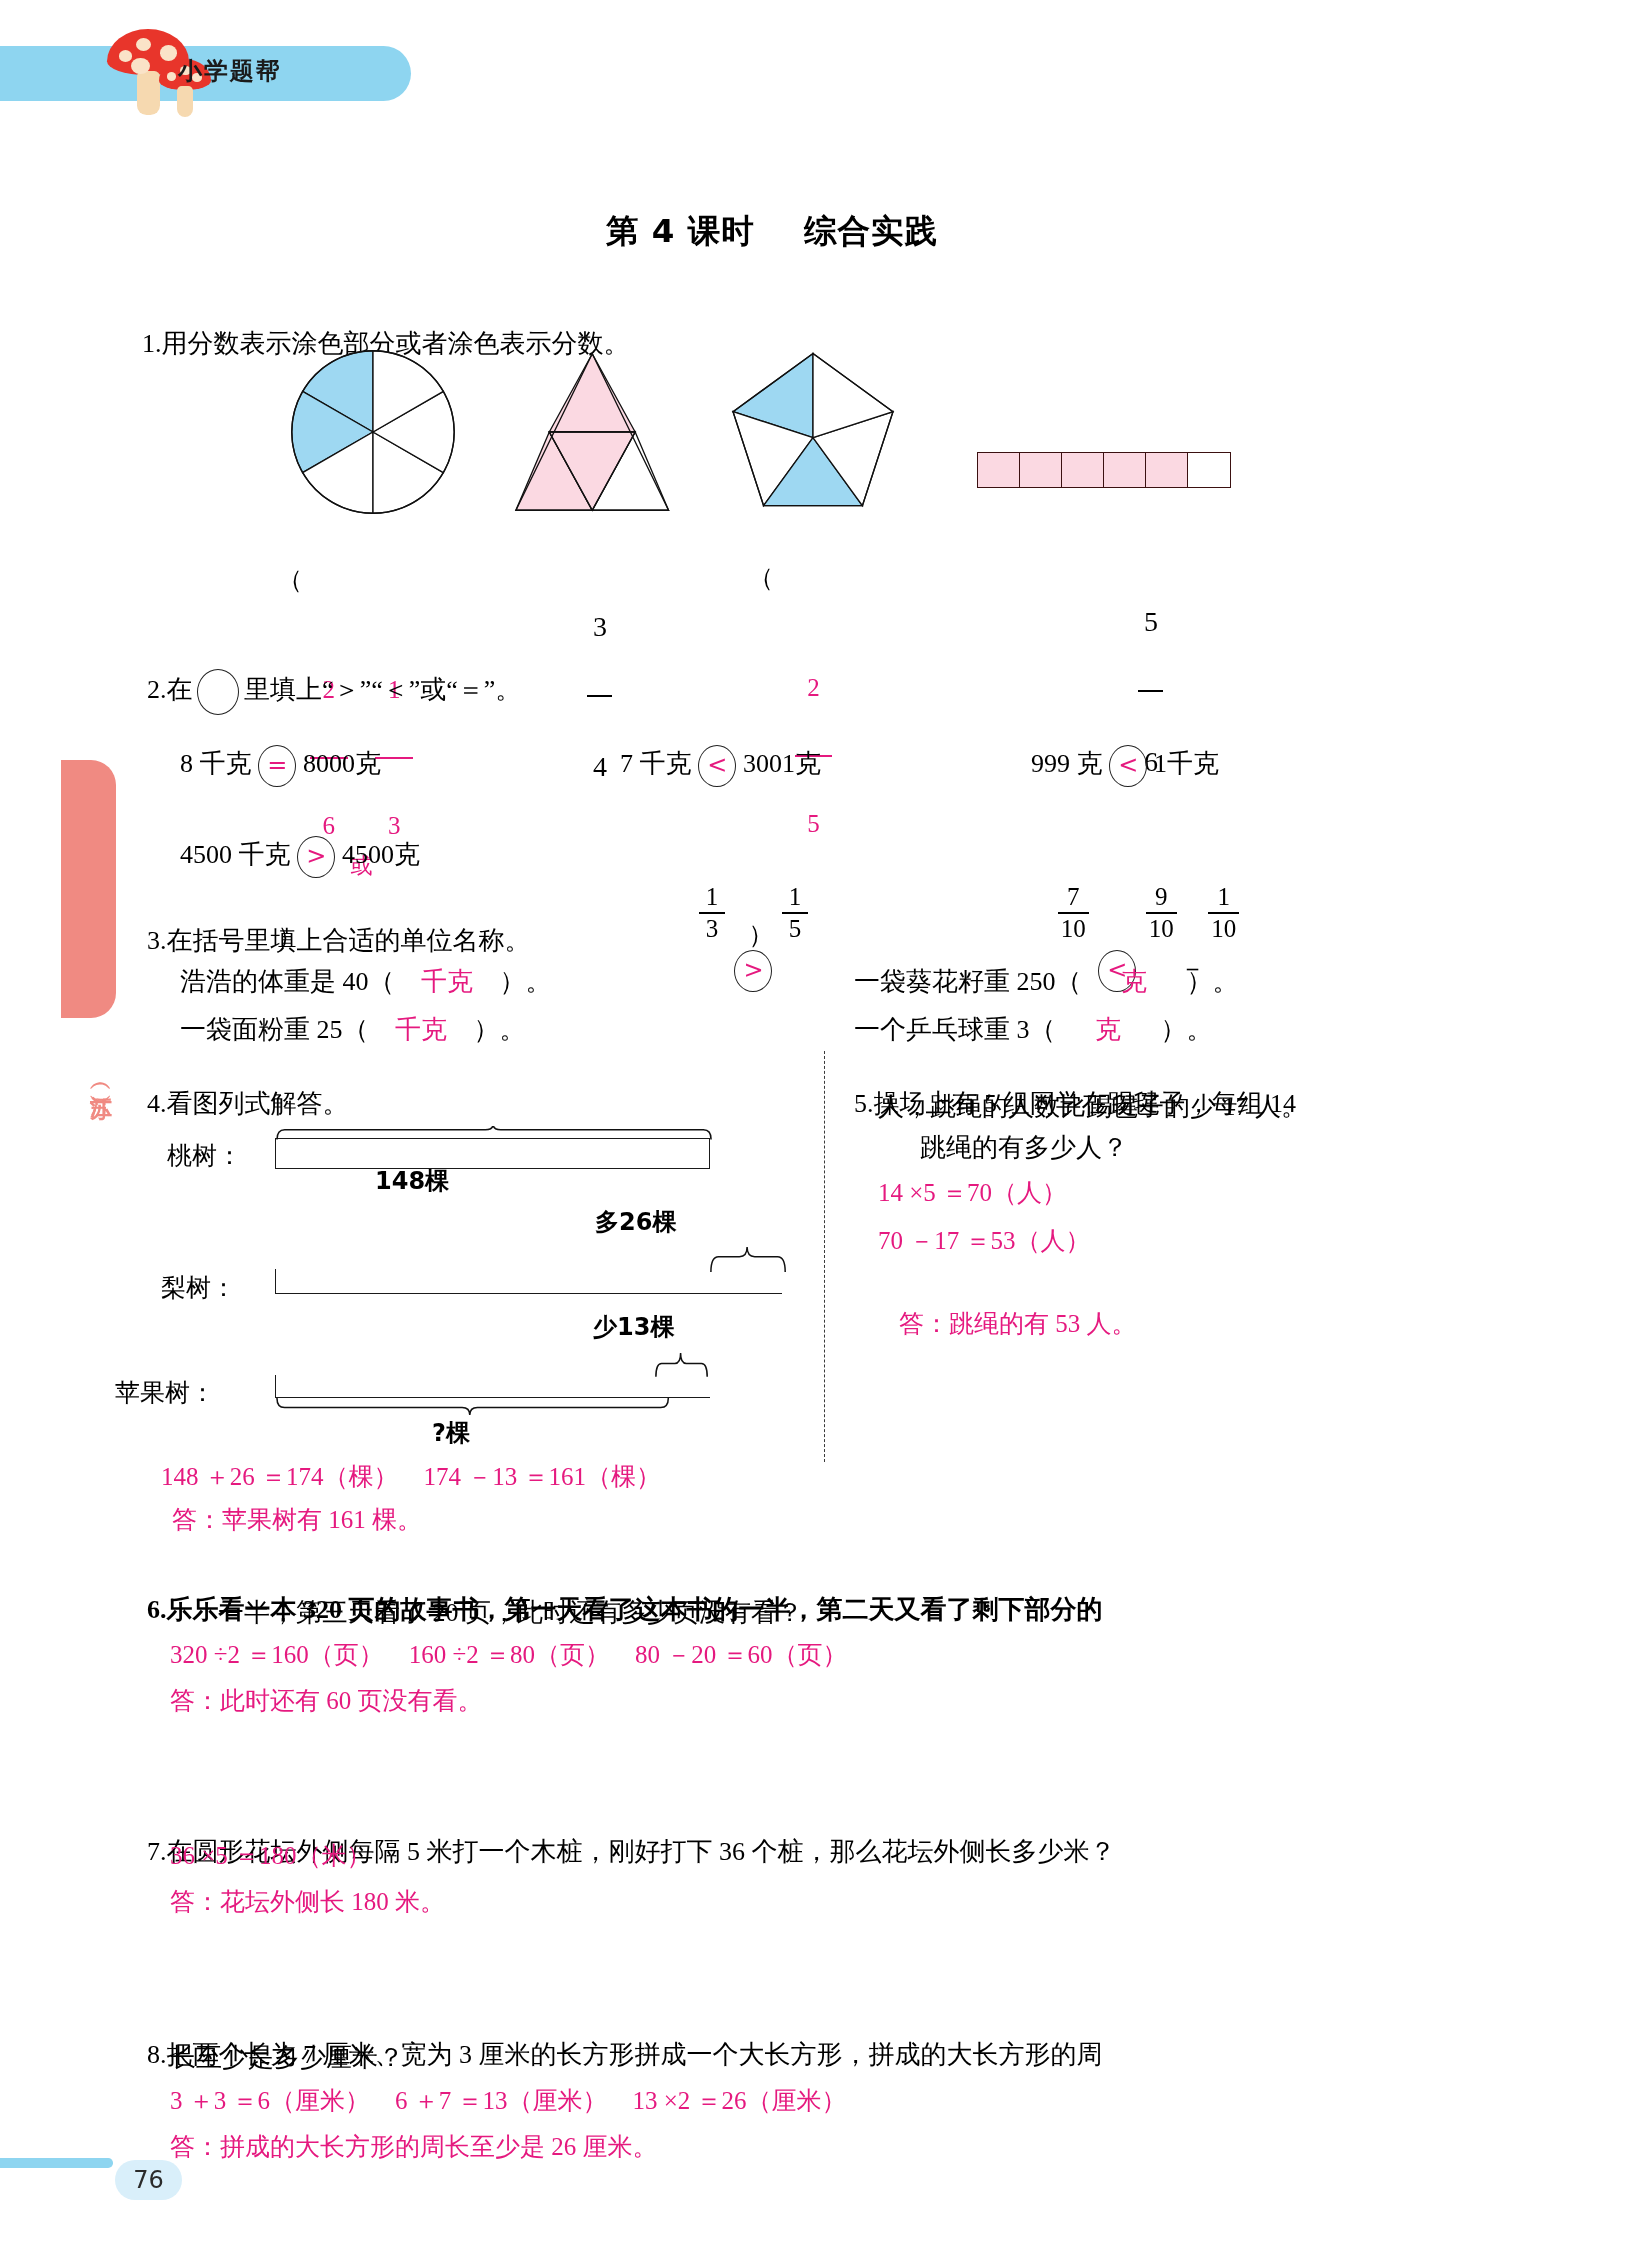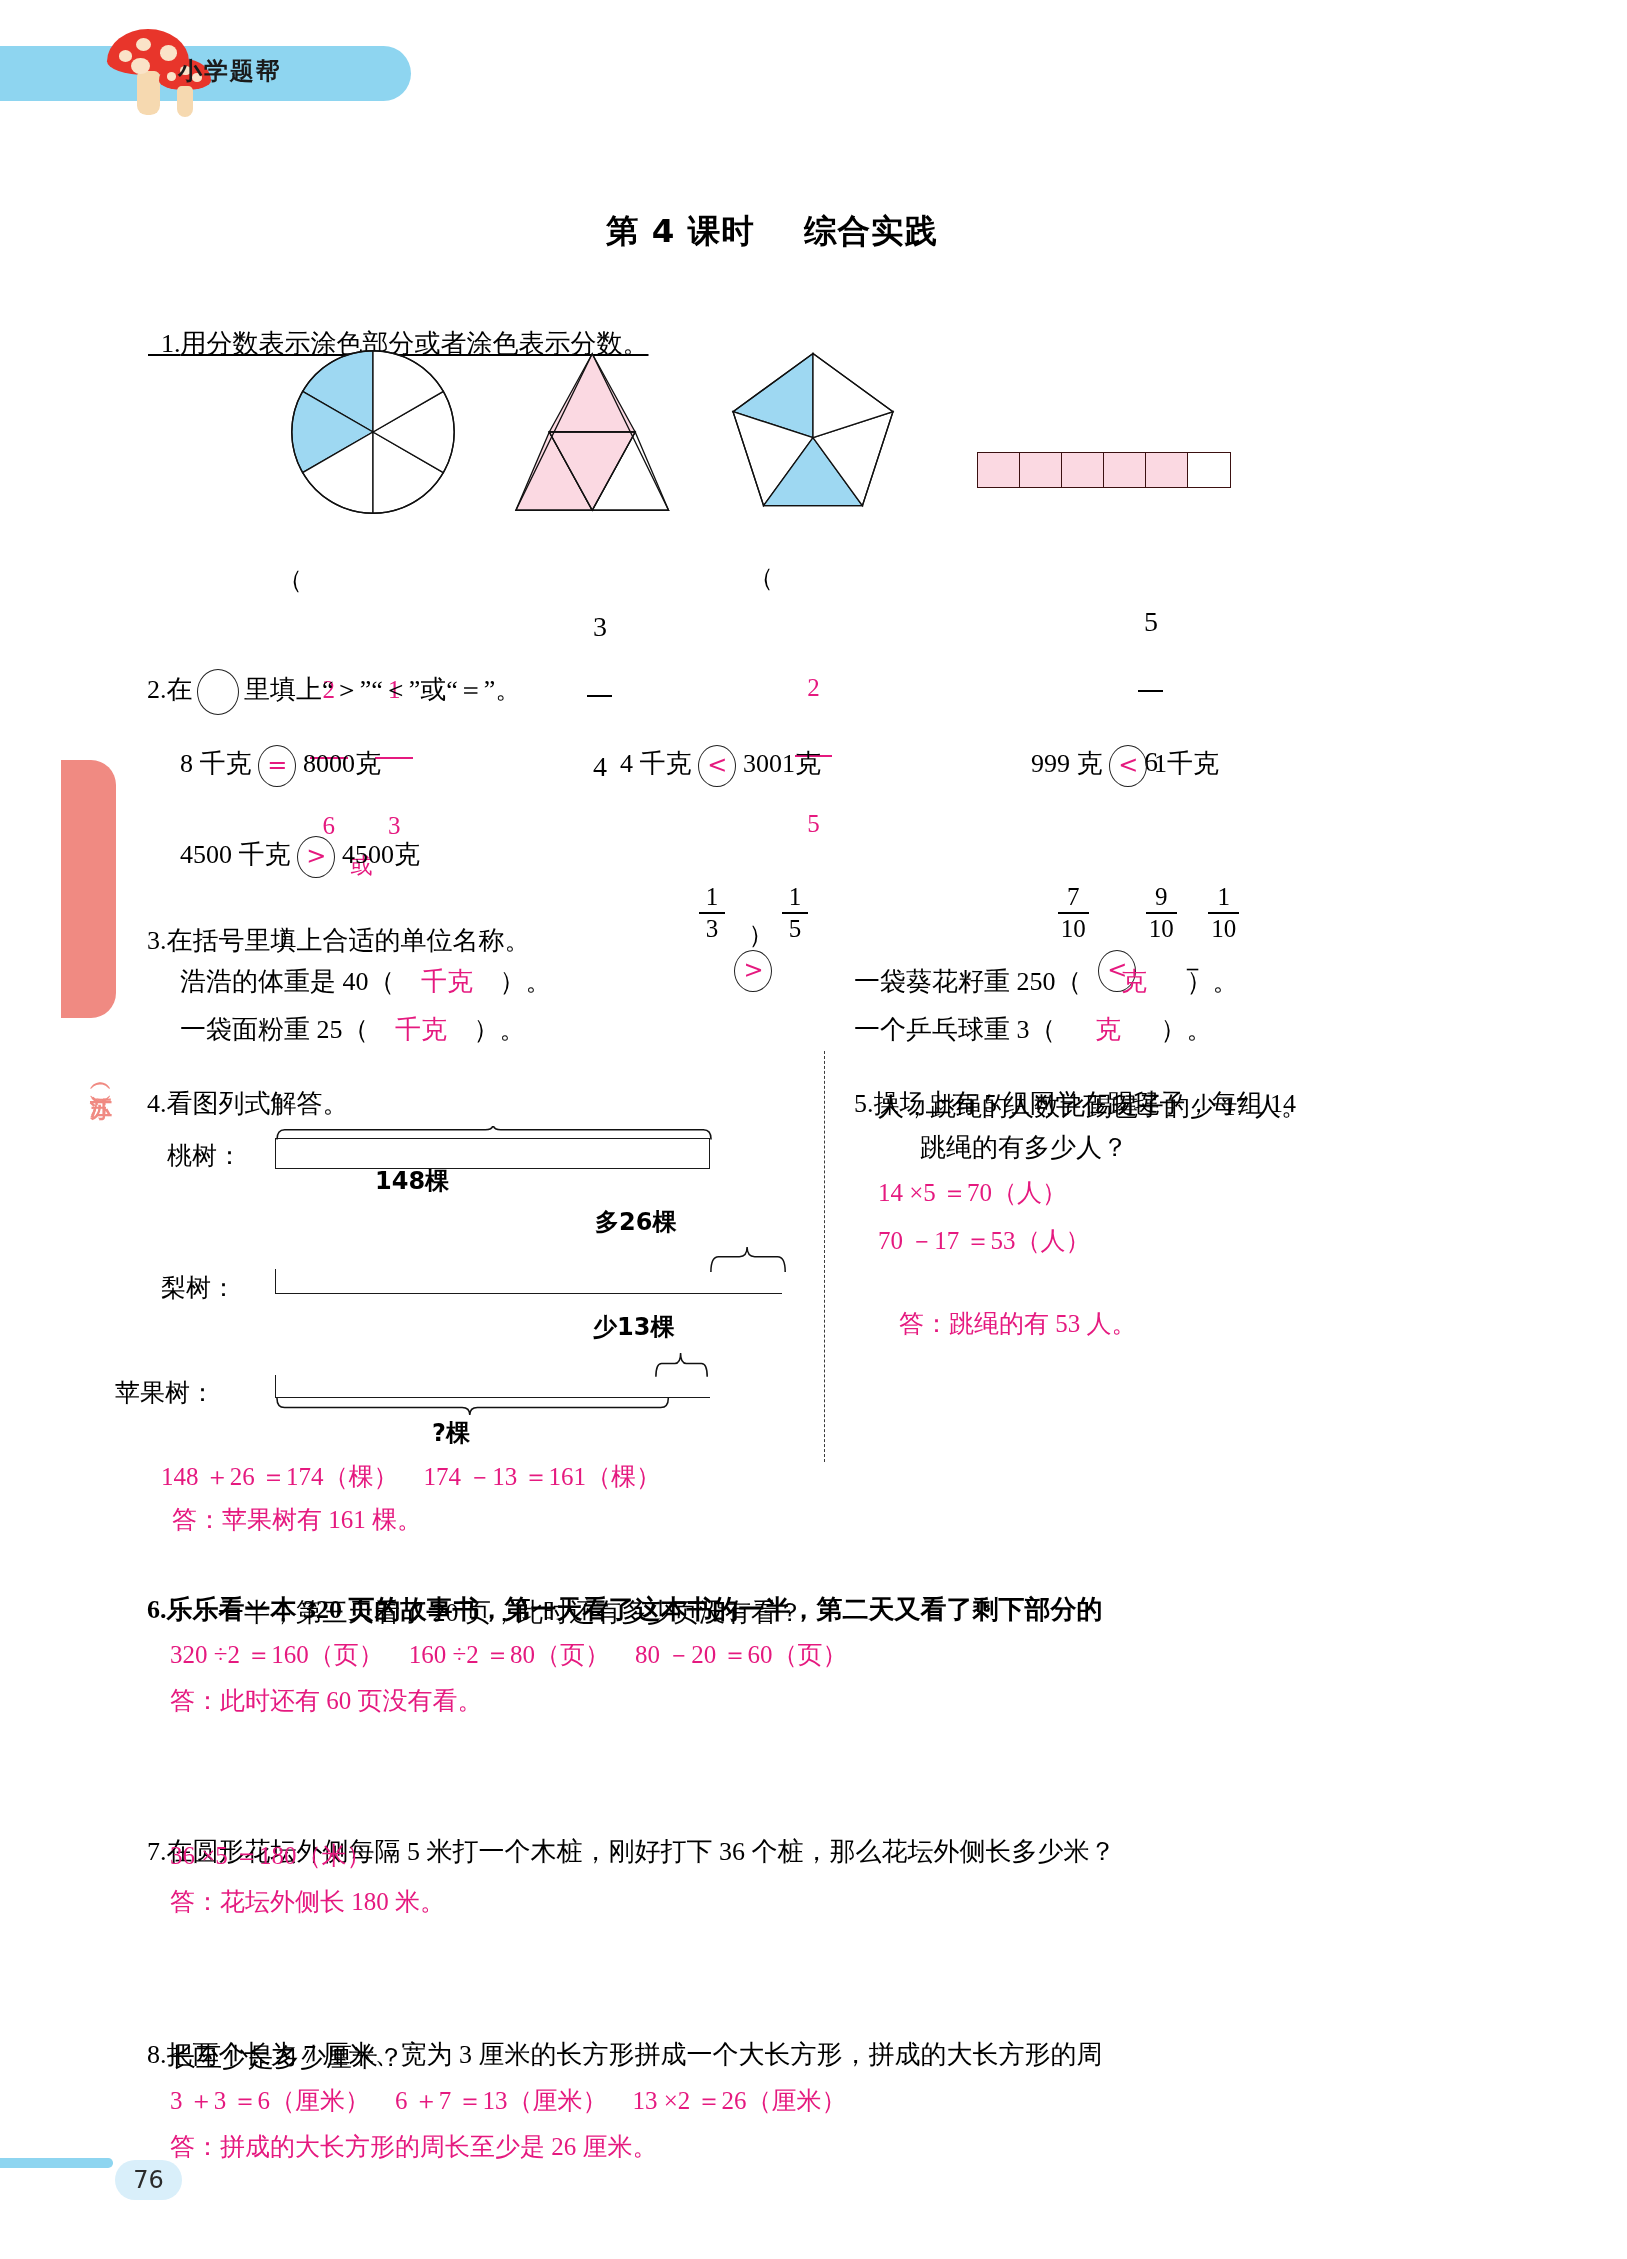--- a/index.html
+++ b/index.html
@@ -142,21 +142,21 @@
     <div class="dot d3"></div>
 </div>
 <div class="brand-text">小学题帮</div>
 
 <div class="side-tab"></div>
 <div class="side-tab-label">三年级数学 · 上</div>
 <div class="side-prov">（江苏）</div>
 
 <div class="page-title">第 4 课时    综合实践</div>
 
-<div class="qtext" style="left:148px; top:287px;text-decoration:underline;">
+<div class="qtext" style="left:129px; top:287px;">
   <span>1.</span><span>用分数表示涂色部分或者涂色表示分数。</span>
 </div>
 
 <svg class="fig" style="left:287px; top:346px;" width="172" height="172" viewBox="0 0 180 180">
   <g transform="translate(90,90)">
     <path d="M0,0 L0,-85 A85,85 0 0,0 -73.6,-42.5 Z" fill="#9ed8f2" stroke="#111" stroke-width="1.4"></path>
     <path d="M0,0 L-73.6,-42.5 A85,85 0 0,0 -73.6,42.5 Z" fill="#9ed8f2" stroke="#111" stroke-width="1.4"></path>
     <path d="M0,0 L-73.6,42.5 A85,85 0 0,0 0,85 Z" fill="#fff" stroke="#111" stroke-width="1.4"></path>
     <path d="M0,0 L0,85 A85,85 0 0,0 73.6,42.5 Z" fill="#fff" stroke="#111" stroke-width="1.4"></path>
     <path d="M0,0 L73.6,42.5 A85,85 0 0,0 73.6,-42.5 Z" fill="#fff" stroke="#111" stroke-width="1.4"></path>
@@ -242,21 +242,21 @@
 </div>
 
 <div class="qtext" style="left:134px; top:631px;">
   <span>2.</span><span>在</span><span class="emptycircle"></span><span>里填上“＞”“＜”或“＝”。</span>
 </div>
 
 <div class="qtext" style="left:167px; top:707px;">
   <span>8 千克</span><span class="opcircle">=</span><span>8000克</span>
 </div>
 <div class="qtext" style="left:607px; top:707px;">
-  <span>4 千克</span><span class="opcircle">&lt;</span><span>3001克</span>
+  <span>7 千克</span><span class="opcircle">&lt;</span><span>3001克</span>
 </div>
 <div class="qtext" style="left:1018px; top:707px;">
   <span>999 克</span><span class="opcircle">&lt;</span><span>1千克</span>
 </div>
 
 <div class="qtext" style="left:167px; top:798px;">
   <span>4500 千克</span><span class="opcircle">&gt;</span><span>4500克</span>
 </div>
 <div class="qtext" style="left:683px; top:791px;">
   <span class="frac">

